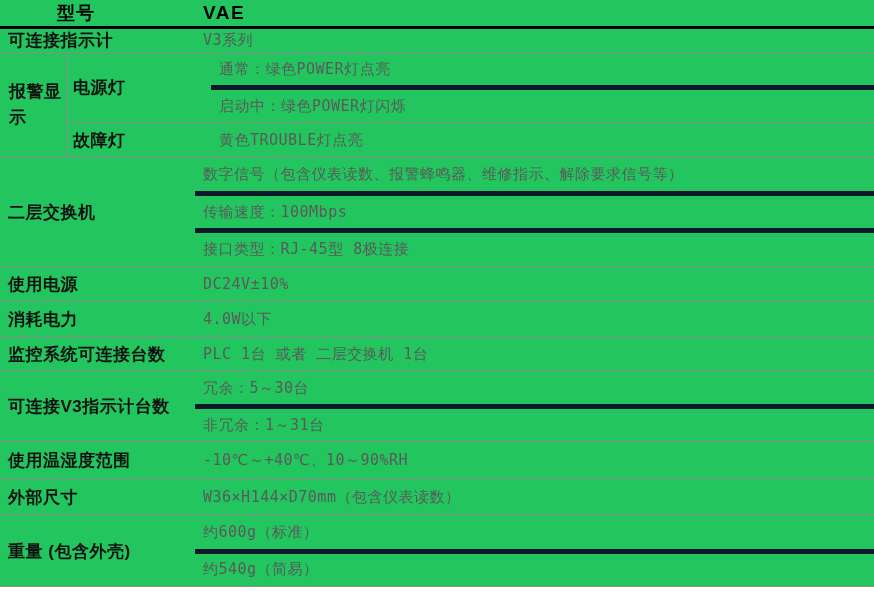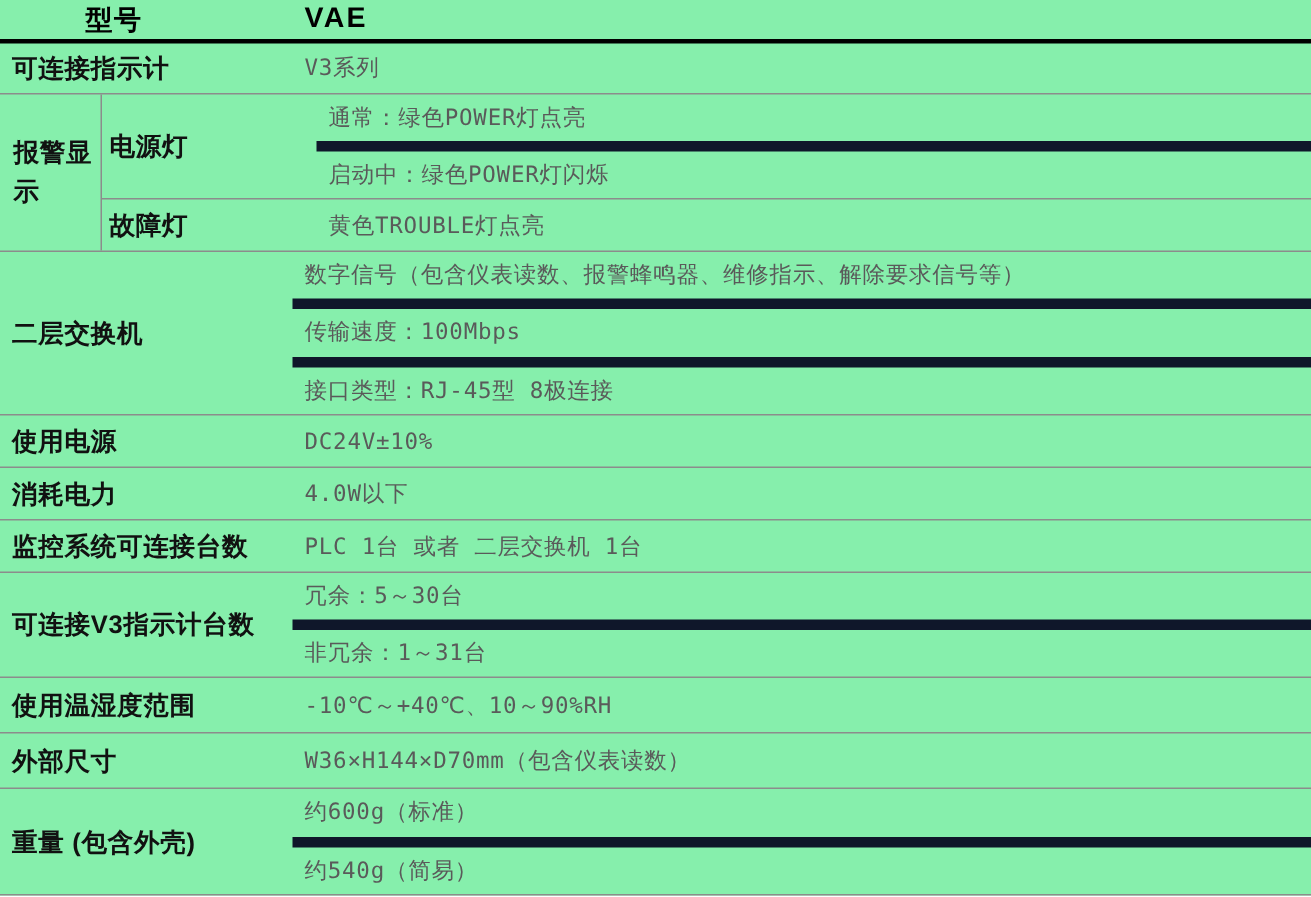--- a/index.html
+++ b/index.html
@@ -2,21 +2,21 @@
 <html><head>
 <meta charset="utf-8">
 <style>
   * { margin: 0; padding: 0; box-sizing: border-box; }
   html, body { background: #ffffff; }
   body {
     width: 874px; height: 598px;
     font-family: "Liberation Sans", "DejaVu Sans", sans-serif;
     overflow: hidden;
   }
-  .spec-table { width: 874px; background: #86efac; }
+  .spec-table { width: 874px; background: #22c55e; }
 
   
   .hrow {
     height: 29px; display: flex; align-items: center;
     border-bottom: 3px solid #000000;
   }
   .hlabel {
     width: 195px; padding-left: 57px;
     font-size: 18px; font-weight: bold; color: #000000; letter-spacing: 1px;
     white-space: nowrap;
@@ -33,40 +33,40 @@
     font-size: 17px; font-weight: bold; color: #111111; letter-spacing: 0.5px;
     white-space: nowrap;
   }
   .vals { flex: 1; display: flex; flex-direction: column; min-width: 0; }
   .vrow {
     flex: 1; display: flex; align-items: center; padding-left: 8px;
     font-size: 15px; color: #5a5a5a; letter-spacing: 0.5px;
     font-family: "DejaVu Sans Mono", "DejaVu Sans", sans-serif;
     white-space: nowrap;
   }
-  .vrow + .vrow { border-top: 7px solid #0f172a; }
+  .vrow + .vrow { border-top: 5px solid #0f172a; }
 
   
   .group-label {
     width: 68px; border-right: 1px solid #8c8c8c;
     display: flex; align-items: center; padding-left: 9px; padding-right: 4px;
     font-size: 17px; font-weight: bold; color: #111111; letter-spacing: 0.5px;
     line-height: 26px; word-break: break-all;
   }
   .group-right { flex: 1; display: flex; flex-direction: column; min-width: 0; }
   .subsec { display: flex; }
   .subsec + .subsec { border-top: 1px solid #8c8c8c; }
   .sub-label {
     width: 143px; display: flex; align-items: center; padding-left: 5px;
     font-size: 17px; font-weight: bold; color: #111111; letter-spacing: 0.5px;
     white-space: nowrap;
   }
 
   
-  .h34  { height: 34px; }
+  .h34  { height: 24px; }
   .h35  { height: 35px; }
   .h37  { height: 37px; }
   .h69  { height: 69px; }
   .h70  { height: 70px; }
   .h71  { height: 71px; }
   .h105 { height: 105px; }
   .h109 { height: 109px; }
 </style>
 </head>
 <body>

